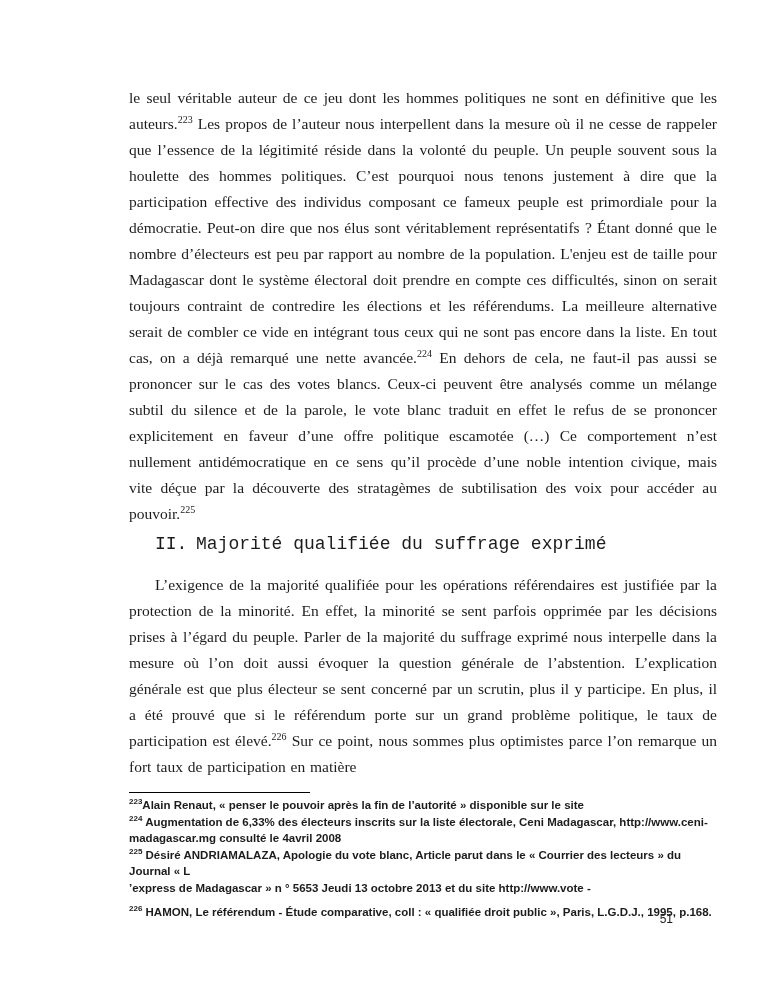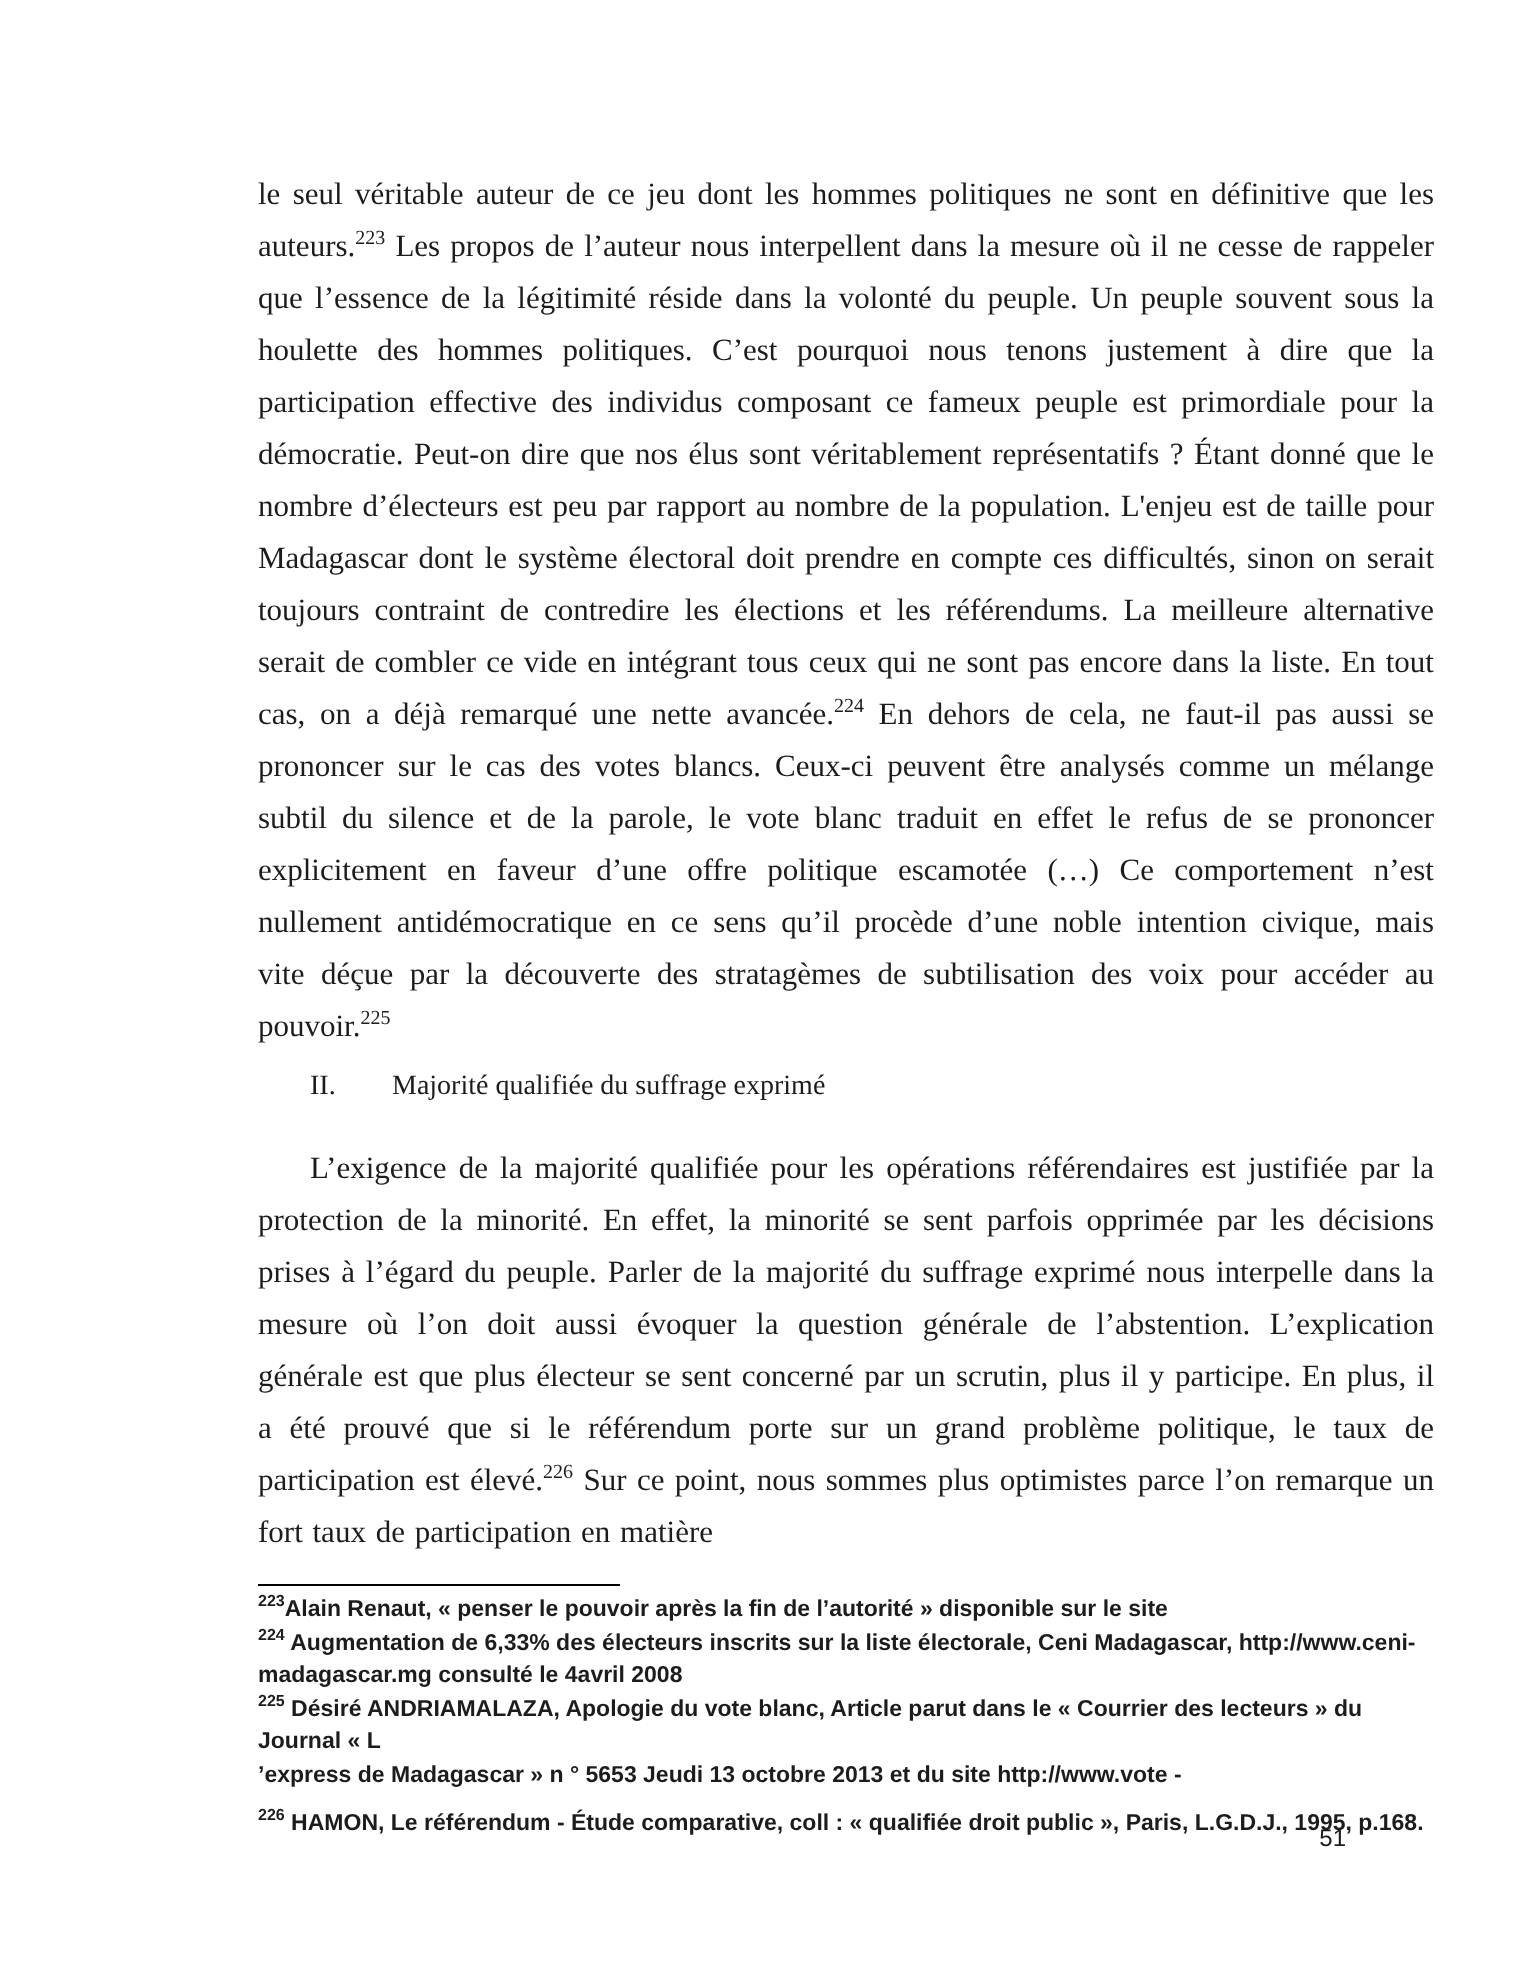--- a/index.html
+++ b/index.html
@@ -26,22 +26,23 @@
     text-align: justify;
     word-spacing: 1px;
   }
   .para sup {
     font-size: 10px;
     vertical-align: super;
     line-height: 0;
   }
   .heading {
     margin: 4px 0 0 0;
-    font-size: 14px;
+    font-size: 18px;
     line-height: 26px;
+    font-family: Liberation Mono, monospace;
   }
   .heading .num {
     display: inline-block;
     margin-left: 26px;
     width: 41px;
   }
   .para2 {
     margin-top: 15px;
     text-indent: 26px;
   }

